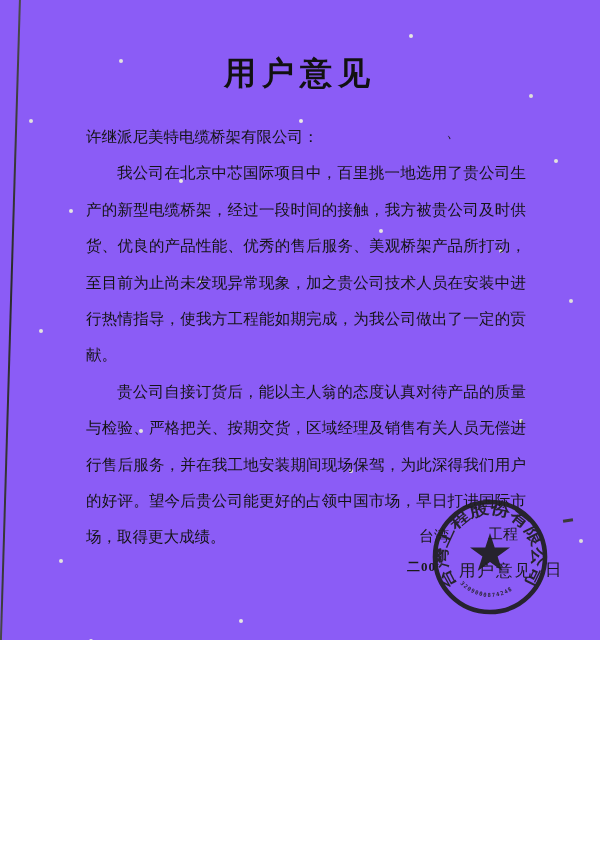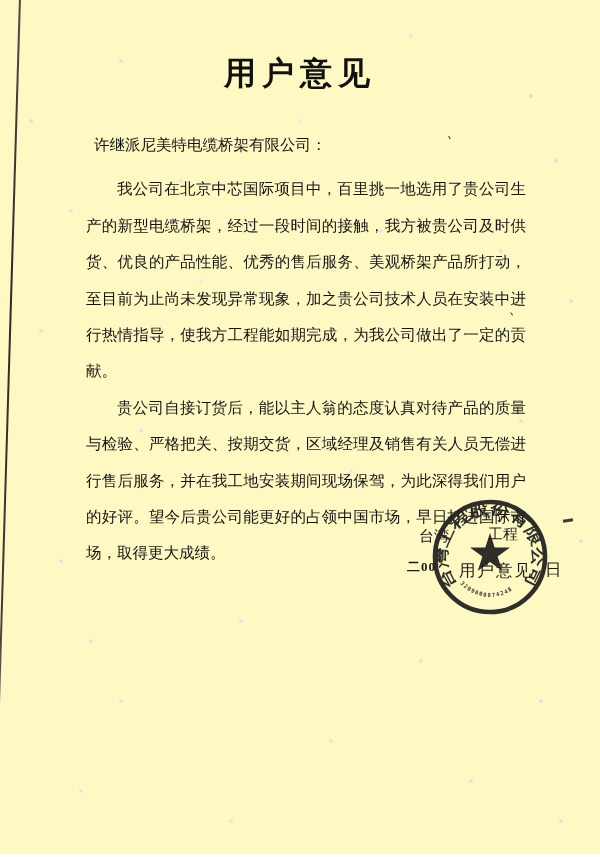--- a/index.html
+++ b/index.html
@@ -1,20 +1,20 @@
 <!DOCTYPE html>
 <html style="--seal-ink: #1f1f1f;"><head>
 <meta charset="utf-8">
 <style>
   html,body{margin:0;padding:0;}
   :root{ --seal-ink:#1f1f1f; }
   .page{
     position:relative;
-    width:600px;height:854px;
-    background:#fef9c3;
+    width:600px;height:640px;
+    background:#8b5cf6;
     overflow:hidden;
     font-family:"Liberation Serif","DejaVu Serif",serif;
     color:#161616;
   }
   
   .speckles{
     position:absolute;left:0;top:0;width:2px;height:2px;border-radius:50%;
     background:transparent;
     box-shadow:
       120px 60px 0 1px #e3e3e0, 410px 35px 0 1px #e6e6e2, 530px 95px 0 1px #dededa,
@@ -40,21 +40,21 @@
     font-size:32px;font-weight:700;letter-spacing:6px;
     color:#111;
   }
   .letter-body{
     position:absolute;top:119px;left:86px;width:440px;
     font-size:15.5px;line-height:36.4px;
     text-align:justify;
     color:#141414;
   }
   .letter-body p{margin:0;text-indent:2em;}
-  .salutation{margin:8px;}
+  .salutation{margin:0;}
   
   .ink-tick{position:absolute;font-size:15px;color:#1c1c1c;}
   .ink-tick-1{left:447px;top:124px;transform:rotate(10deg);}
   .ink-tick-2{left:509px;top:300px;transform:rotate(6deg);}
   .ink-dash{position:absolute;left:563px;top:519px;width:10px;height:2.5px;background:#3a3a3a;transform:rotate(-8deg);}
   
   .sig{position:absolute;color:#1a1a1a;white-space:nowrap;}
   .sig-co-1{left:419px;top:527px;font-size:15px;}
   .sig-co-2{left:472px;top:525px;font-size:15px;margin-left:16px;}
   .sig-date-1{left:407px;top:558px;font-size:13px;letter-spacing:1px;font-weight:bold;}

